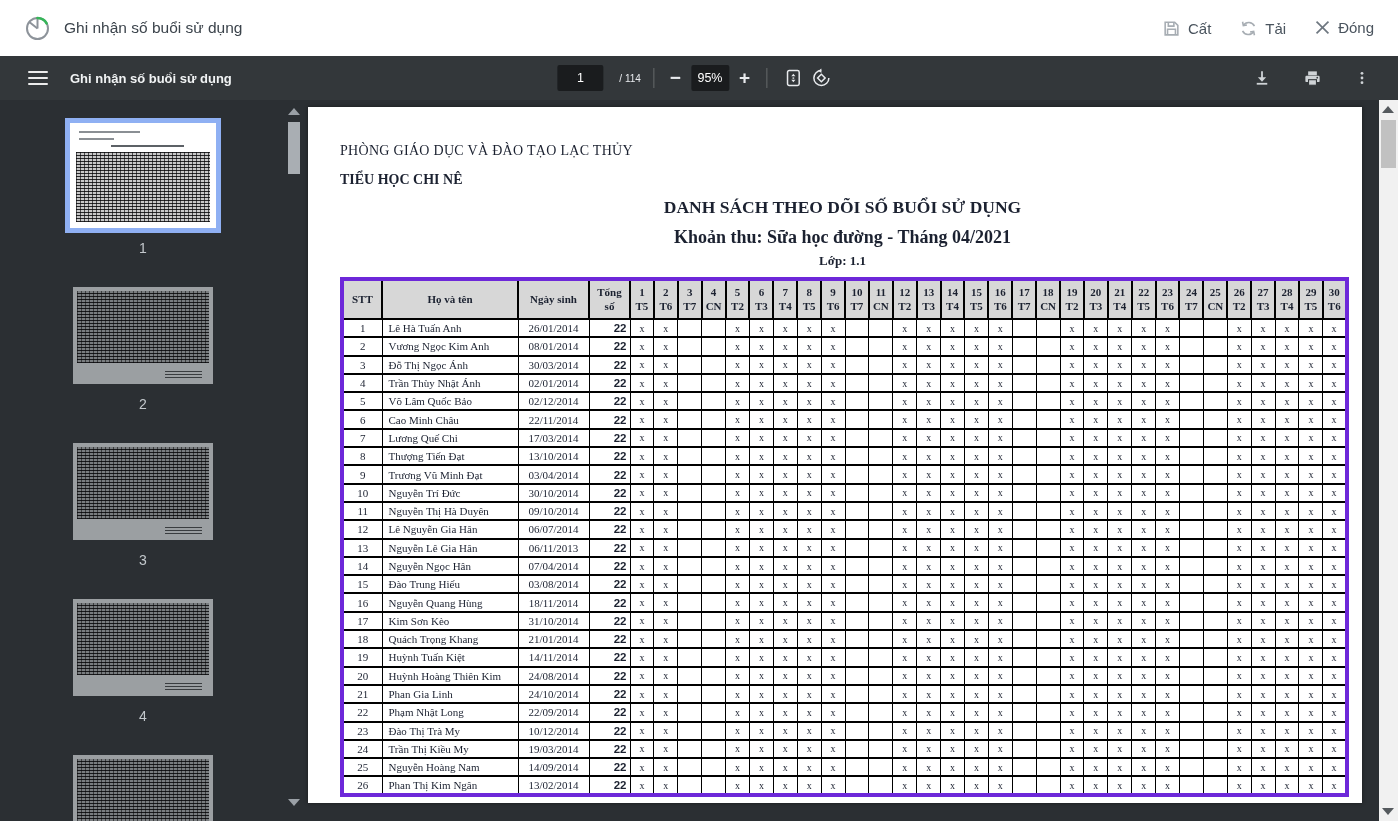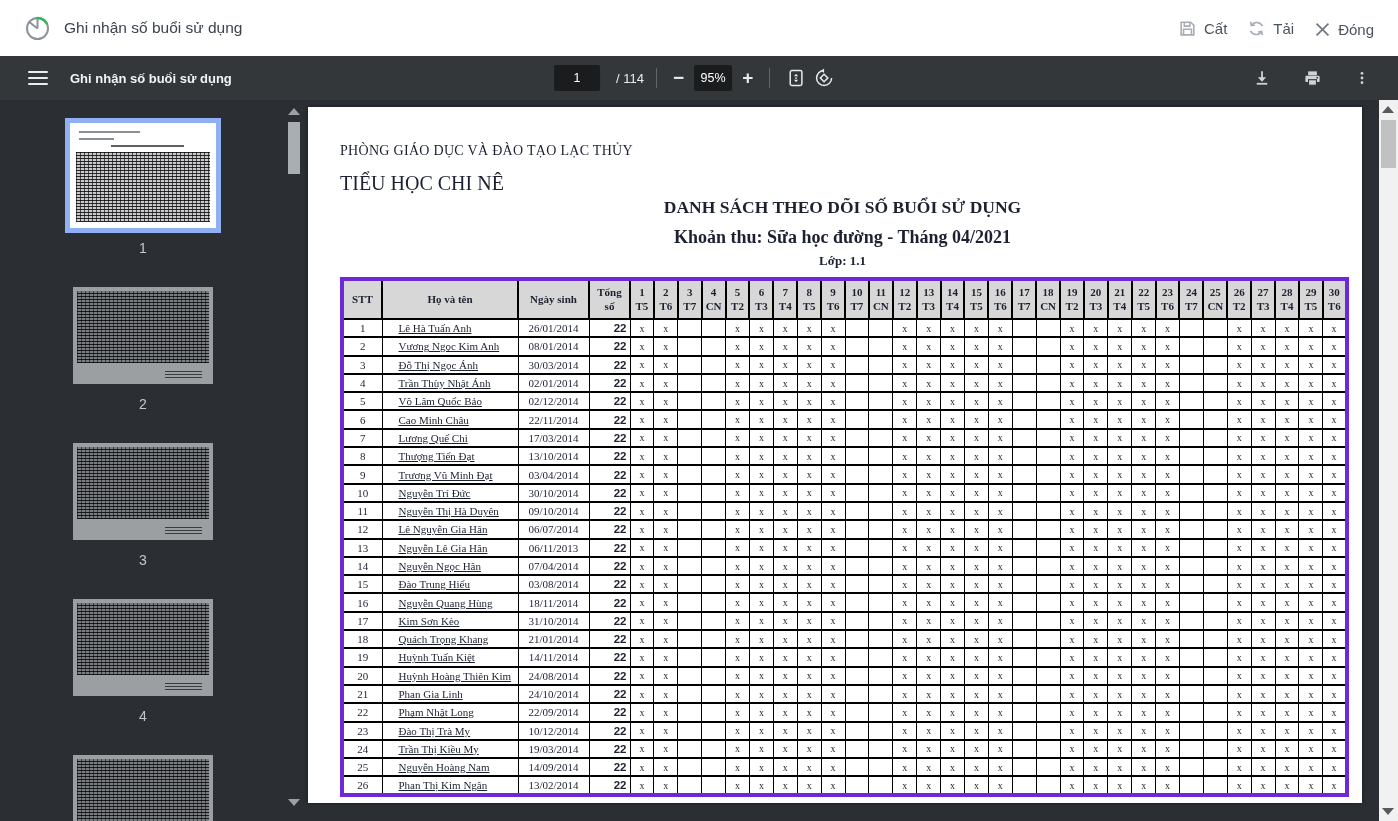--- a/index.html
+++ b/index.html
@@ -3,38 +3,38 @@
 <meta charset="utf-8">
 <style>
   * { margin:0; padding:0; box-sizing:border-box; }
   html,body { width:1398px; height:821px; overflow:hidden; background:#2b2f33;
               font-family:"Liberation Sans", sans-serif; }
 
   
   .app-bar { position:absolute; top:0; left:0; width:1398px; height:56px; background:#ffffff;
              display:flex; align-items:center; padding:0 24px; }
   .app-bar-title { margin-left:13px; font-size:15.5px; color:#3b434b; }
-  .app-actions { margin-left:auto; display:flex; align-items:flex-end; gap:20px; }
+  .app-actions { margin-left:auto; display:flex; align-items:flex-start; gap:28px; }
   .app-action { display:flex; align-items:center; gap:7px; font-size:15px; color:#4a545e;
                 background:none; border:none; cursor:pointer; font-family:inherit; }
 
   
   .pdf-toolbar { position:absolute; top:56px; left:0; width:1398px; height:44px; background:#33373a;
                  display:flex; align-items:center; color:#e8eaed; }
   .hamburger { margin-left:28px; width:20px; height:14px; display:flex; flex-direction:column;
                justify-content:space-between; background:none; border:none; cursor:pointer; }
   .hamburger span { display:block; height:2px; background:#ececec; border-radius:1px; }
   .tb-title { margin-left:22px; font-size:13px; font-weight:bold; color:#f1f3f4; }
   .tb-center { position:absolute; left:50%; top:0; height:44px; transform:translateX(-51%);
                display:flex; align-items:center; }
   .num-box { background:#1a1c1e; color:#fff; font-size:12.5px; text-align:center;
              border:none; border-radius:2px; height:26px; line-height:26px; }
   .page-box { width:46px; }
   .zoom-box { width:38px; margin:0 6px; }
-  .page-total { margin-left:16px; font-size:13px; color:#e8eaed; }
+  .page-total { margin-left:16px; font-size:10px; color:#e8eaed; }
   .tb-sep { width:1px; height:20px; background:rgba(255,255,255,0.25); margin:0 12px; }
   .tb-btn { background:none; border:none; cursor:pointer; color:#e8eaed; display:flex;
             align-items:center; justify-content:center; padding:4px; }
   .minus-glyph, .plus-glyph { font-size:19px; line-height:16px; color:#e8eaed; font-weight:bold; }
   .tb-right { margin-left:auto; display:flex; align-items:center; gap:24px; padding-right:24px; }
 
   
   .viewer { position:absolute; top:100px; left:0; width:1398px; height:721px; background:#2b2f33; }
 
   
@@ -64,37 +64,37 @@
   .side-thumb { position:absolute; top:18px; left:1px; width:12px; height:52px; background:#a9aeb3; }
   .tri-up    { width:0; height:0; border-left:6px solid transparent; border-right:6px solid transparent; border-bottom:7px solid #9aa0a6; }
   .tri-down  { width:0; height:0; border-left:6px solid transparent; border-right:6px solid transparent; border-top:7px solid #9aa0a6; }
 
   
   .page { position:absolute; left:308px; top:7px; width:1054px; height:696px; background:#ffffff;
           box-shadow:0 0 4px rgba(0,0,0,0.45); }
   .pc { position:absolute; left:32px; top:0; width:1005px; font-family:"Liberation Serif", serif;
         color:#1b2130; }
   .org1 { position:absolute; top:36px; left:0; font-size:14px; letter-spacing:0.3px; }
-  .org2 { position:absolute; top:65px; left:0; font-size:20px; font-weight:normal; }
+  .org2 { position:absolute; top:65px; left:0; font-size:14px; font-weight:bold; }
   .doc-title    { position:absolute; top:90px;  width:100%; text-align:center; font-size:17.5px; font-weight:bold; }
   .doc-subtitle { position:absolute; top:120px; width:100%; text-align:center; font-size:18px; font-weight:bold; }
   .doc-class    { position:absolute; top:146px; width:100%; text-align:center; font-size:13px; font-weight:bold; }
 
   
   #doc-table { position:absolute; top:170px; left:0; border-collapse:collapse; table-layout:fixed;
                width:1005px; border:4px solid #6d28d9; font-family:"Liberation Serif", serif; color:#1b2130; }
   #doc-table td { border-left:1px solid #000; border-right:1px solid #000;
                   border-top:2px solid #000; border-bottom:2px solid #000;
                   overflow:hidden; white-space:nowrap; }
   #doc-table tr.hdr { height:40px; }
   #doc-table tr.hdr td { background:#d7d7d7; font-weight:bold; text-align:center;
                          font-size:11px; border:2px solid #000; line-height:1.25; }
   #doc-table tbody tr { height:18.3px; }
   .c-stt  { text-align:center; font-size:11px; }
-  .c-name { text-align:left; padding-left:16px; font-size:11px;text-decoration:underline; }
+  .c-name { text-align:left; padding-left:6px; font-size:11px; }
   .c-dob  { text-align:center; font-size:11px; }
   .c-total{ text-align:right; padding-right:3px; font-family:"Liberation Sans", sans-serif;
             font-weight:bold; font-size:11.5px; }
   .c-day  { text-align:center; font-size:10px; }
 
   
   .right-scroll { position:absolute; right:0; top:0; width:19px; height:721px; background:#f1f1f1; }
   .rs-up   { position:absolute; top:6px; left:3px; width:0; height:0;
              border-left:6px solid transparent; border-right:6px solid transparent; border-bottom:7px solid #555a5e; }
   .rs-down { position:absolute; bottom:6px; left:3px; width:0; height:0;

